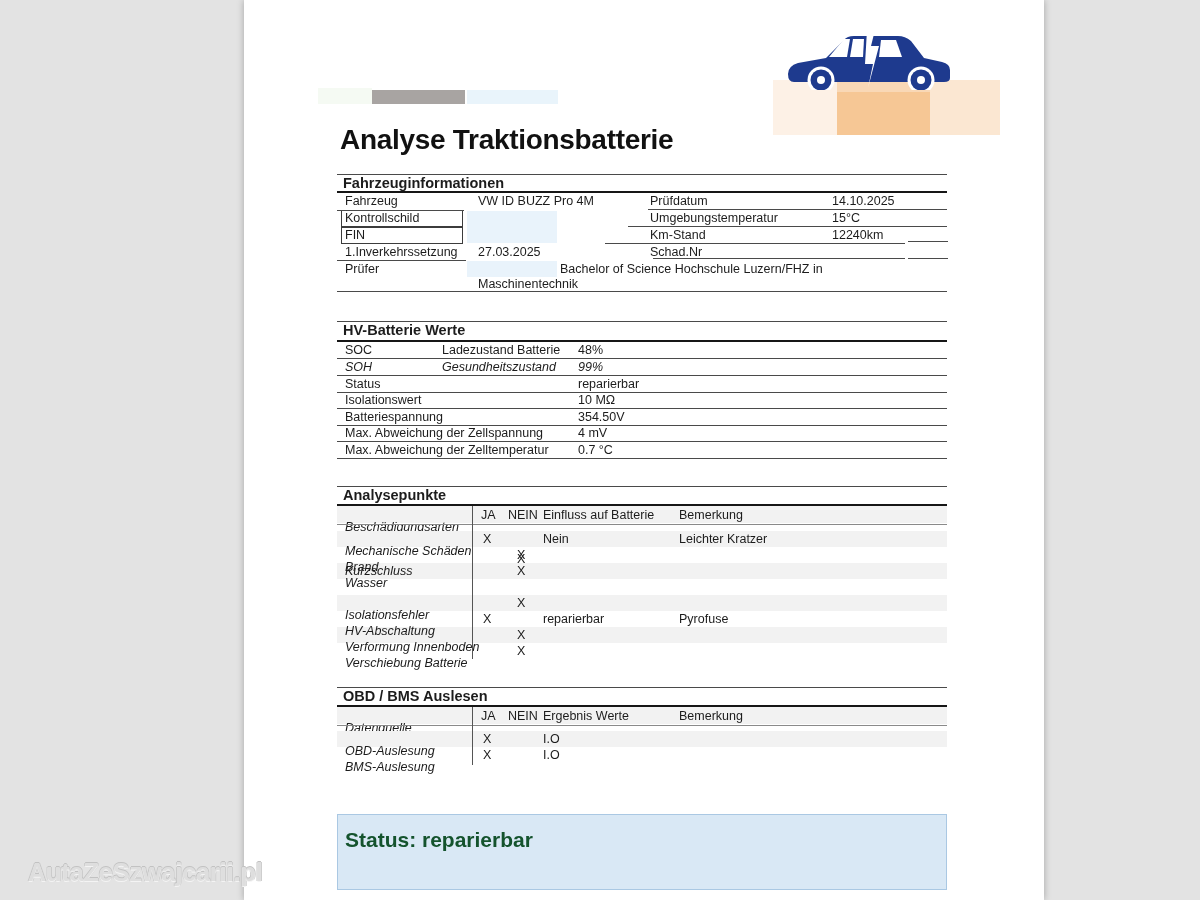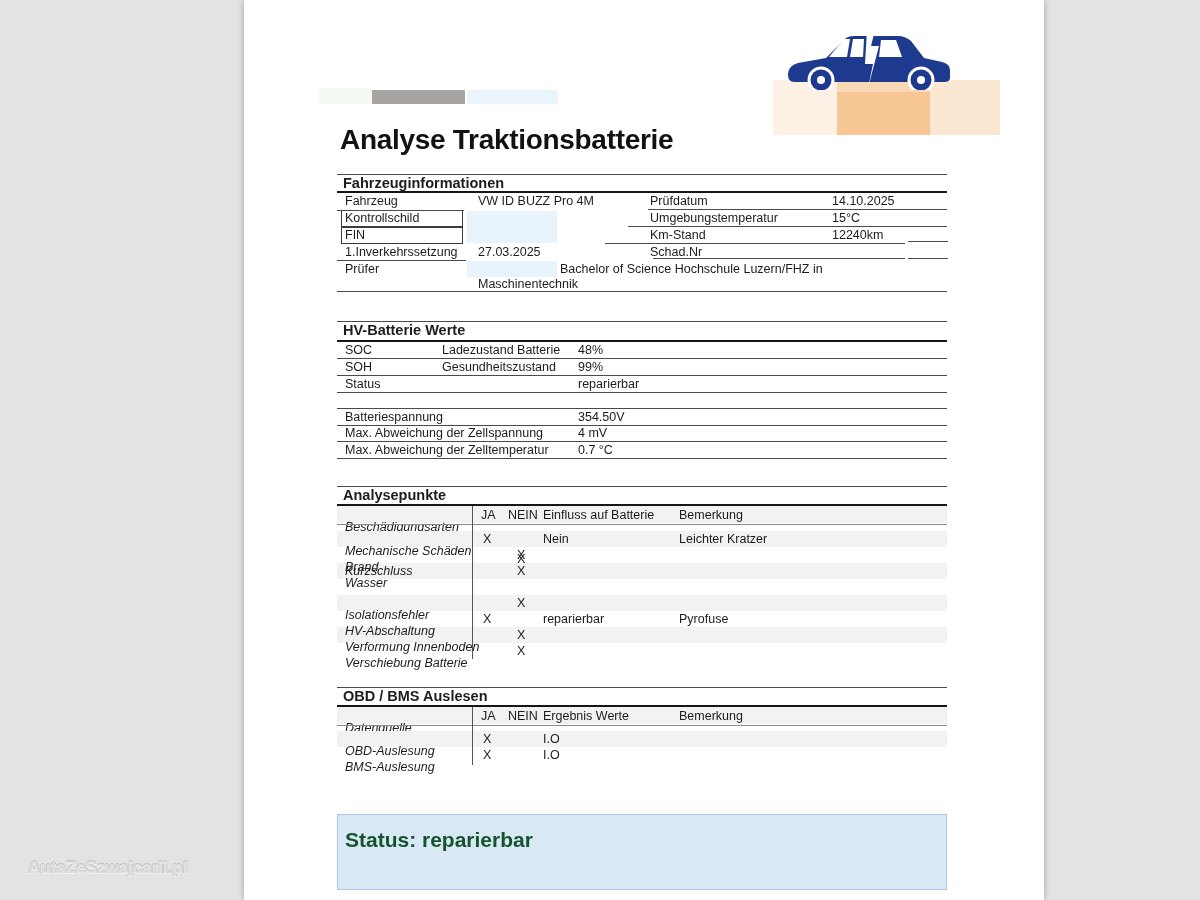--- a/index.html
+++ b/index.html
@@ -37,21 +37,21 @@
     position:absolute;left:93px;top:796px;width:610px;height:18px;
     background:#4f9ad2;
   }
   .zbar span{position:absolute;left:8px;top:2px;font-size:12.5px;font-weight:bold;color:#12254c;white-space:nowrap;}
   .zbox{
     position:absolute;left:93px;top:814px;width:610px;height:76px;
     background:#d9e8f5;border:1px solid #aac8e3;box-sizing:border-box;
   }
   .zstatus{position:absolute;left:101px;top:828px;font-size:21px;font-weight:bold;color:#14532d;white-space:nowrap;}
   .watermark{
-    position:absolute;left:28px;top:858px;font-size:17px;font-weight:bold;
+    position:absolute;left:28px;top:858px;font-size:25px;font-weight:bold;
     color:#dedede;white-space:nowrap;
     text-shadow:0 1px 0 #f4f4f4, 0 -1px 0 #c2c2c2, 1px 0 0 #cbcbcb, -1px 0 0 #cbcbcb;
   }
 </style>
 </head>
 <body>
 
 <div class="page">
 
   <div class="abs" style="left:74px;top:88px;width:54px;height:16px;background:#f5faf3;"></div>
@@ -122,31 +122,35 @@
   <div class="hline" style="left:93px;top:321px;width:610px;"></div>
   <div class="heading" style="top:322px;">HV-Batterie Werte</div>
   <div class="thline" style="left:93px;top:340px;width:610px;"></div>
 
   <div class="row" style="top:343px;">
     <span class="t c1">SOC</span>
     <span class="t c2">Ladezustand Batterie</span>
     <span class="t c3">48%</span>
   </div>
   <div class="hline" style="left:93px;top:358px;width:610px;"></div>
-  <div class="row" style="top:360px;">
+  <div class="row" style="top:360px;font-style:italic;">
     <span class="t c1">SOH</span>
     <span class="t c2">Gesundheitszustand</span>
     <span class="t c3">99%</span>
   </div>
   <div class="hline" style="left:93px;top:375px;width:610px;"></div>
   <div class="row" style="top:377px;">
     <span class="t c1">Status</span>
     <span class="t c3">reparierbar</span>
   </div>
   <div class="hline" style="left:93px;top:392px;width:610px;"></div>
+  <div class="row" style="top:393px;">
+    <span class="t c1">Isolationswert</span>
+    <span class="t c3">10 MΩ</span>
+  </div>
   <div class="hline" style="left:93px;top:408px;width:610px;"></div>
   <div class="row" style="top:410px;">
     <span class="t c1">Batteriespannung</span>
     <span class="t c3">354.50V</span>
   </div>
   <div class="hline" style="left:93px;top:425px;width:610px;"></div>
   <div class="row" style="top:426px;">
     <span class="t c1">Max. Abweichung der Zellspannung</span>
     <span class="t c3">4 mV</span>
   </div>

